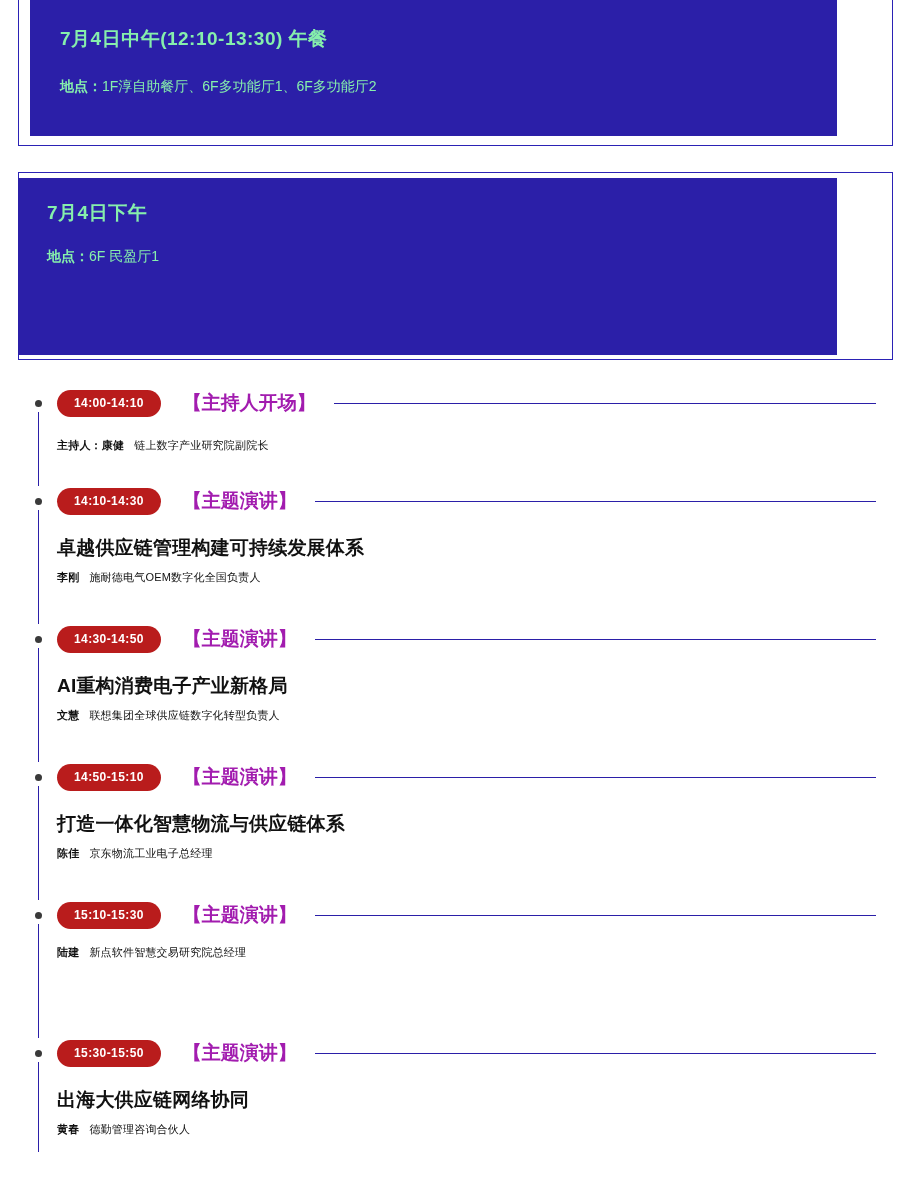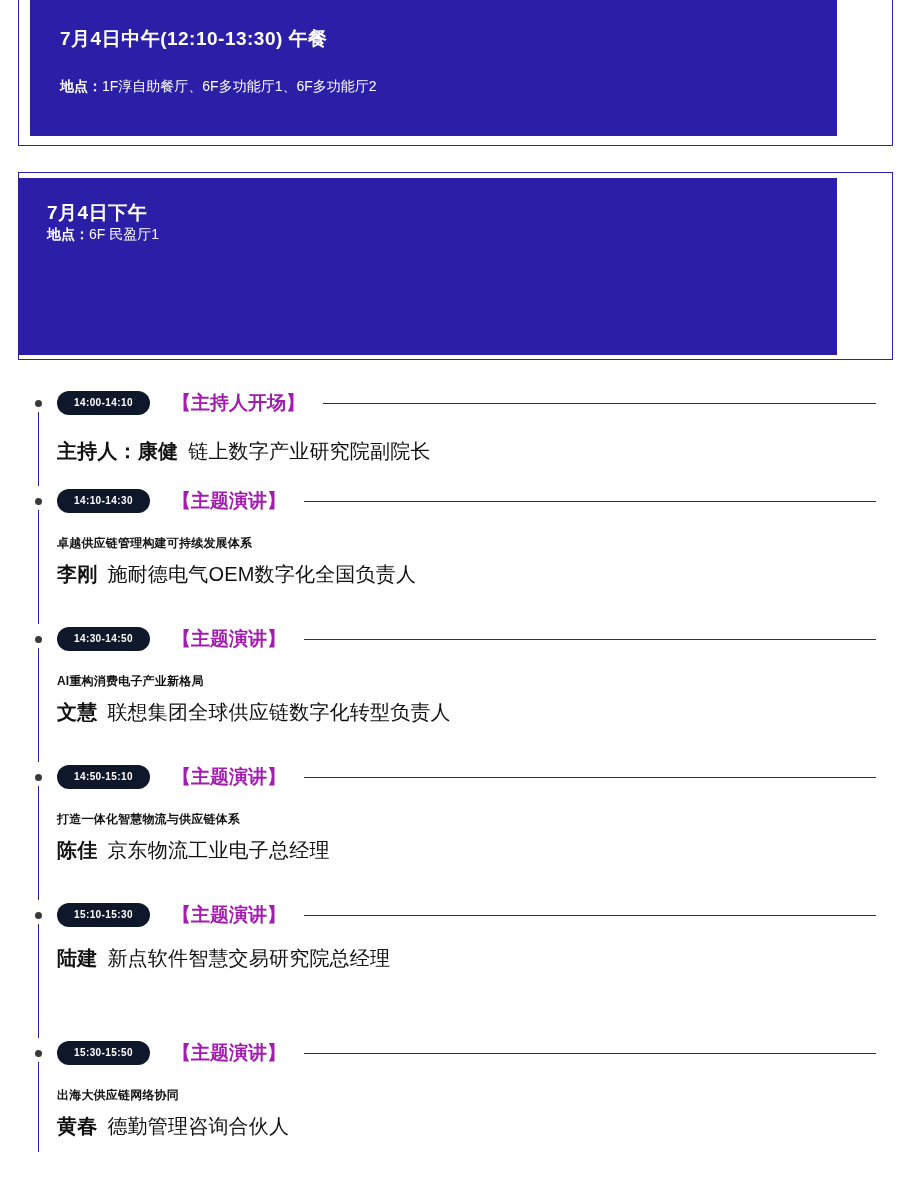--- a/index.html
+++ b/index.html
@@ -22,21 +22,21 @@
     box-sizing: border-box;
   }
   .banner-outline {
     position: absolute;
     border: 1px solid #2b22b5;
     box-sizing: border-box;
   }
   .banner {
     position: relative;
     background: #2b1fa8;
-    color: #ffffff;
+    color: #86efac;
     box-sizing: border-box;
   }
   .banner .b-title {
     font-size: 19px;
     font-weight: bold;
     letter-spacing: 0.5px;
   }
   .banner .b-sub {
     font-size: 15.5px;
     font-weight: bold;
@@ -63,21 +63,21 @@
 
   
   #banner2-outline {
     left: 18px; top: 172px; width: 875px; height: 188px;
   }
   #banner2 {
     position: absolute;
     left: 18px; top: 178px; width: 819px; height: 177px;
     padding: 22px 0 0 29px;
   }
-  #banner2 .b-title { }
+  #banner2 .b-title { margin-bottom: 22px; }
   #banner2 .b-sub { margin-bottom: 22px; }
 
   
   .agenda {
     position: absolute;
     left: 0;
     top: 382px;
     width: 911px;
   }
   .item {
@@ -104,23 +104,23 @@
     background: #2b1fa8;
   }
   .item:last-child .vline { bottom: 0; }
 
   .row-head {
     display: flex;
     align-items: center;
     height: 42px;
   }
   .time-pill {
-    background: #0f172a;
+    background: #b91c1c;
     color: #ffffff;
-    font-size: 10px;
+    font-size: 12px;
     font-weight: bold;
     border-radius: 16px;
     padding: 6px 17px 7px 17px;
     white-space: nowrap;
     letter-spacing: 0.4px;
   }
   .tag {
     color: #a21caf;
     font-size: 19px;
     font-weight: bold;
@@ -128,28 +128,28 @@
     white-space: nowrap;
   }
   .rule {
     flex: 1;
     height: 1px;
     background: #2b1fa8;
     margin-left: 18px;
     margin-right: 35px;
   }
   .topic {
-    font-size: 12px;
+    font-size: 19px;
     font-weight: bold;
     color: #111111;
     margin-top: 13px;
     letter-spacing: 0.2px;
   }
   .speaker {
-    font-size: 20px;
+    font-size: 11px;
     color: #111111;
     margin-top: 9px;
     letter-spacing: 0.2px;
   }
   .speaker .nm {
     font-weight: bold;
   }
   .speaker .org {
     font-weight: normal;
     margin-left: 10px;

